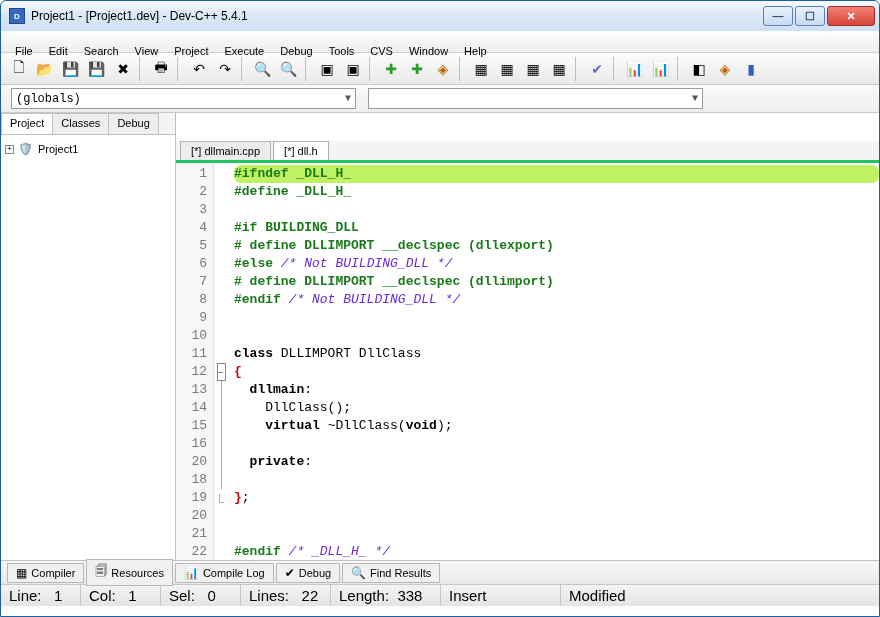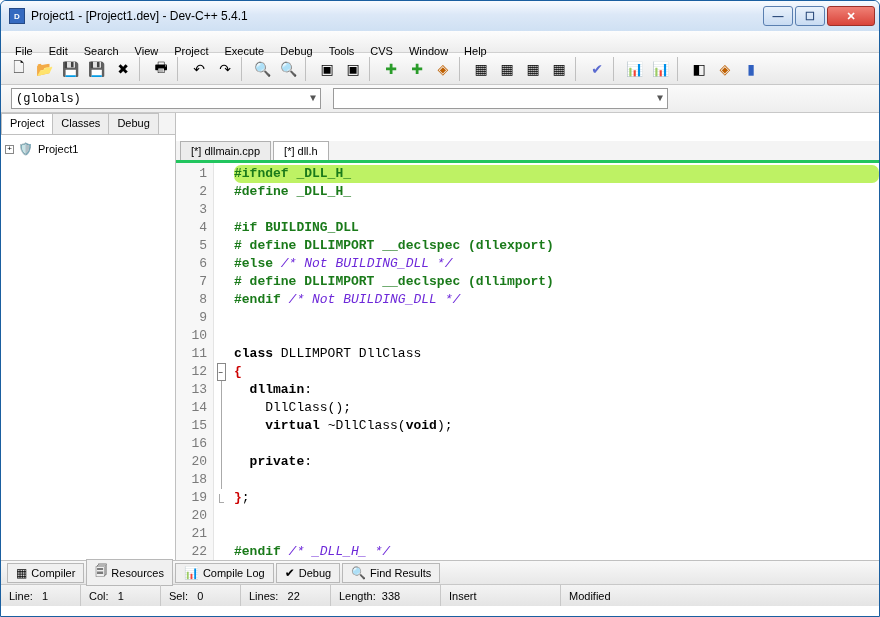--- a/index.html
+++ b/index.html
@@ -11,21 +11,21 @@
 .win-btn { width: 30px; height: 20px; border: 1px solid #5a7fb0; border-radius: 3px; display:flex;align-items:center;justify-content:center; font-family: Arial; font-weight:bold; cursor:pointer; }
 .win-min,.win-max { background: linear-gradient(#eaf2fb,#c8dbf2); color:#2a4a7a; }
 .win-close { width: 48px; background: linear-gradient(#f08176,#d9443a); color:#fff; border-color:#9c2f28; }
 .menubar { height: 22px; background: linear-gradient(#fdfdfd,#ededed); display:flex; align-items:center; padding:0 6px; border-bottom:1px solid #d0d0d0; }
 .menubar span { padding: 3px 8px; cursor:pointer;margin-top:19px; }
 .toolbar { height: 32px; background: linear-gradient(#fcfcfc,#e9e9e9); border-bottom:1px solid #c8c8c8; padding: 3px 6px; display:flex; align-items:center; gap:2px; }
 .tb-btn { width:24px; height:24px; border:1px solid transparent; display:flex;align-items:center;justify-content:center; cursor:pointer; font-size:14px; }
 .tb-sep { width:6px; height:24px; border-left:1px solid #c0c0c0; margin:0 2px; }
 .combos { height: 28px; background: linear-gradient(#fafafa,#eee); border-bottom:1px solid #c8c8c8; display:flex; align-items:center; padding:3px 10px; gap:12px; }
 .combo { height:21px; border:1px solid #9a9a9a; background:#fff; display:flex; align-items:center; padding:0 4px; font-family:'Courier New',monospace; font-size:12px; }
-.combo1 { width: 310px; }
+.combo1 { width: 345px; }
 .combo2 { width: 335px; }
 .combo .arrow { margin-left:auto; color:#555; font-size:10px; }
 .main { display:flex; height: 447px; }
 .left-panel { width: 175px; border-right:1px solid #c0c0c0; display:flex; flex-direction:column; }
 .left-tabs { height:22px; display:flex; border-bottom:1px solid #c0c0c0; background:#f4f4f4; }
 .left-tab { padding:3px 8px; border:1px solid #c0c0c0; border-bottom:none; background:#eee; margin-right:-1px; cursor:pointer; font-size:11px; }
 .left-tab.active { background:#fff; font-weight:normal; }
 .tree { flex:1; background:#fff; padding:6px 4px; }
 .tree-item { display:flex; align-items:center; gap:4px; font-size:11px; }
 .expander { width:9px; height:9px; border:1px solid #888; display:flex;align-items:center;justify-content:center; font-size:8px; line-height:1; cursor:pointer; }
@@ -44,21 +44,21 @@
 .fold-col div { height:18px; display:flex; align-items:center; justify-content:center; }
 .fold-box { width:9px;height:9px;border:1px solid #888;display:flex;align-items:center;justify-content:center;font-size:8px;cursor:pointer;background:#fff; }
 .fold-line { width:1px; background:#aaa; height:18px; }
 .kw-pre { color:#1a7a1a; font-weight:bold; }
 .cmt { color:#6d28d9; font-style:italic; }
 .kw { font-weight:bold; color:#000; }
 .brace { color:#c00; font-weight:bold; }
 .bottom-tabs { height:24px; background:linear-gradient(#f8f8f8,#e8e8e8); border-top:1px solid #c0c0c0; display:flex; align-items:center; padding:2px 6px; gap:2px; }
 .btab { padding:2px 8px; border:1px solid #b8b8b8; background:#f0f0f0; display:flex;align-items:center;gap:4px; cursor:pointer; font-size:11px; }
 .btab-icon { font-size:12px; }
-.statusbar { height:22px; background:linear-gradient(#f4f4f4,#e4e4e4); border-top:1px solid #c8c8c8; display:flex; align-items:center; font-size:11px; }
+.statusbar { height:22px; background:linear-gradient(#f4f4f4,#e4e4e4); border-top:1px solid #c8c8c8; display:flex; align-items:center; font-size:15px; }
 .status-cell { padding:0 8px; border-right:1px solid #c8c8c8; height:100%; display:flex;align-items:center; }
 </style>
 </head>
 <body>
 
 <div class="titlebar">
   <span class="app-icon">D</span>
   <span class="title-text">Project1 - [Project1.dev] - Dev-C++ 5.4.1</span>
   <div class="win-btns">
     <div class="win-btn win-min">—</div>

